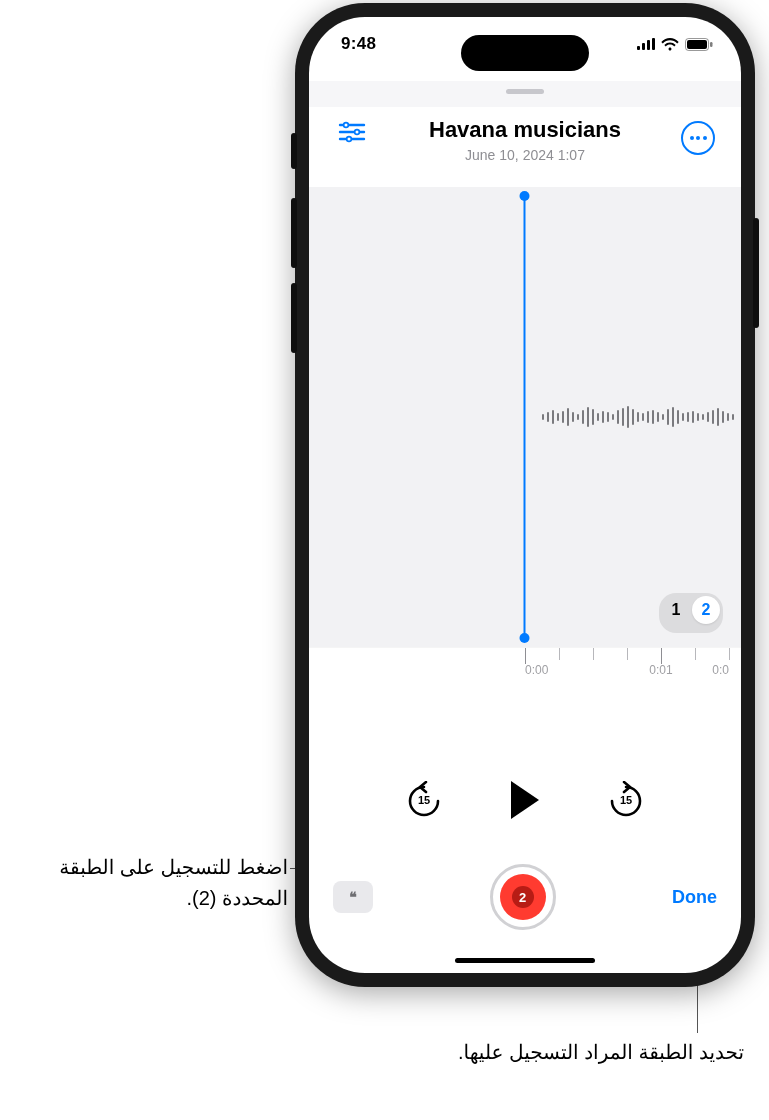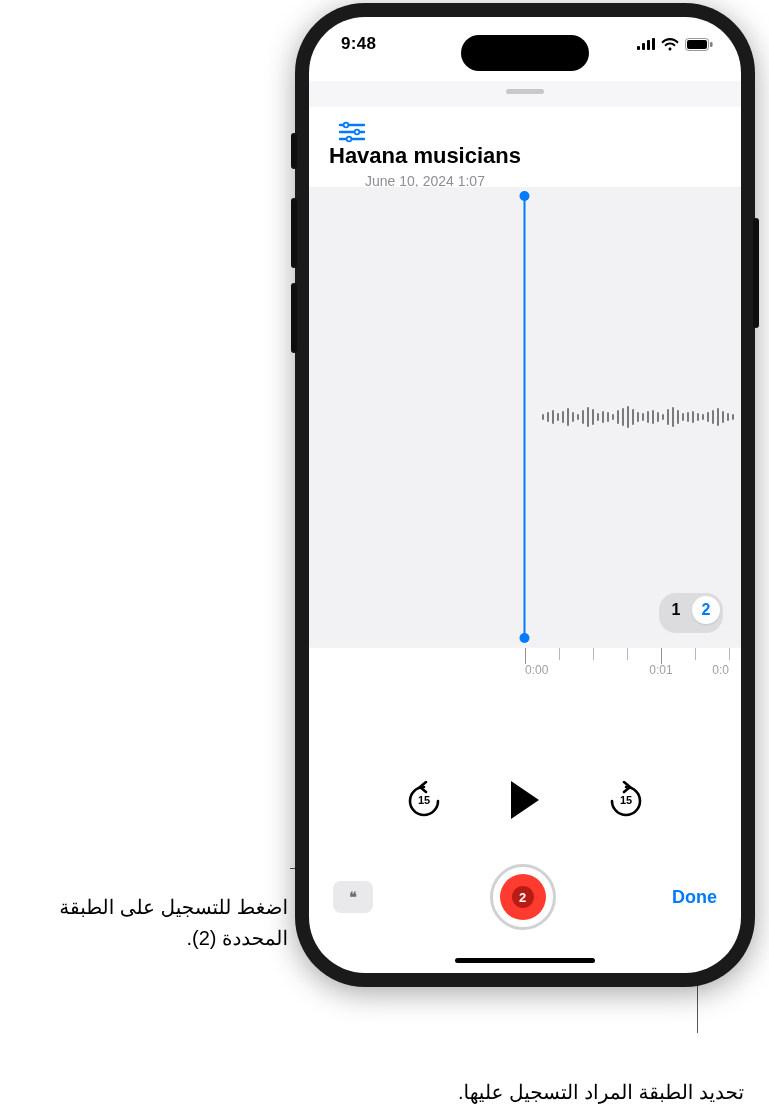--- a/index.html
+++ b/index.html
@@ -99,21 +99,20 @@
   .header {
     position: absolute;
     top: 90px;
     left: 0; right: 0;
     height: 80px;
     background: #fff;
     display: flex;
     align-items: flex-start;
     justify-content: space-between;
     padding: 10px 20px 0 20px;
-    flex-direction: column;
   }
   .hdr-left, .hdr-right {
     width: 46px;
     display: flex;
     align-items: center;
     justify-content: center;
     padding-top: 4px;
   }
   .hdr-center {
     flex: 1;
@@ -343,21 +342,20 @@
 
   
   .callout {
     position: absolute;
     color: #000;
     font-size: 20px;
     line-height: 1.55;
     text-align: right;
     direction: rtl;
     font-family: -apple-system, "SF Arabic", "Geeza Pro", "Helvetica Neue", Arial, sans-serif;
-    margin-top: 40px;
   }
   .callout-line {
     position: absolute;
     background: #555;
   }
   .callout-line.h { height: 1px; }
   .callout-line.v { width: 1px; }
 </style>
 </head>
 <body>

